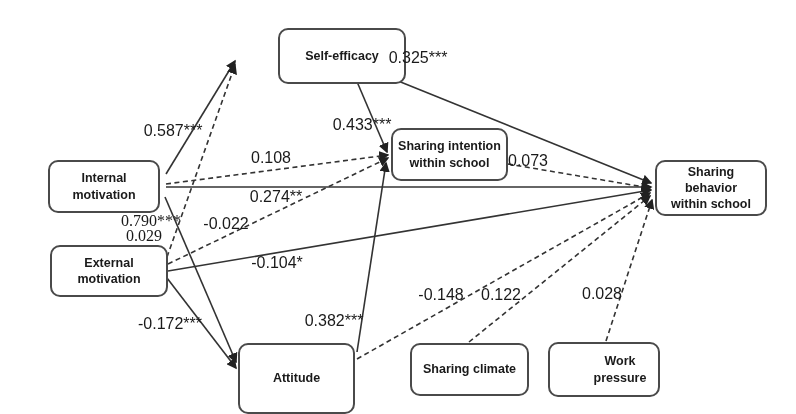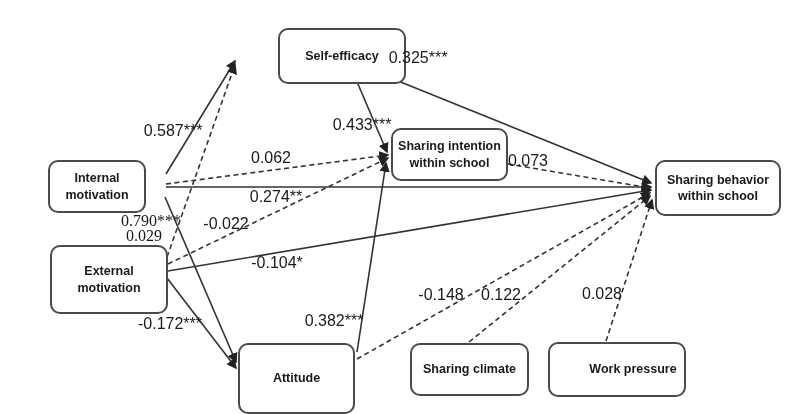--- a/index.html
+++ b/index.html
@@ -48,36 +48,36 @@
         <line x1="356" y1="64" x2="651" y2="183" marker-end="url(#arrowhead)"></line>
         <line x1="357" y1="352" x2="386" y2="163" marker-end="url(#arrowhead)"></line>
         <line x1="357" y1="359" x2="650" y2="193" class="dashed" marker-end="url(#arrowhead)"></line>
         <line x1="508" y1="164" x2="650" y2="188" class="dashed" marker-end="url(#arrowhead)"></line>
         <line x1="469" y1="342" x2="650" y2="196" class="dashed" marker-end="url(#arrowhead)"></line>
         <line x1="606" y1="341" x2="652" y2="200" class="dashed" marker-end="url(#arrowhead)"></line>
       </g>
   </svg>
   <div id="node-layer">
       <div class="node" style="left: 238px; top: 28px; width: 128px; height: 56px; margin-left: 40px;">Self-efficacy</div>
-      <div class="node" style="left: 48px; top: 160px; width: 98px; height: 53px;">Internal
+      <div class="node" style="left: 48px; top: 160px; width: 112px; height: 53px;">Internal
 motivation</div>
-      <div class="node" style="left: 50px; top: 245px; width: 118px; height: 69px;">External
+      <div class="node" style="left: 50px; top: 245px; width: 118px; height: 52px;">External
 motivation</div>
       <div class="node" style="left: 391px; top: 128px; width: 117px; height: 53px;">Sharing intention
 within school</div>
-      <div class="node" style="left: 655px; top: 160px; width: 126px; height: 56px;">Sharing behavior
+      <div class="node" style="left: 655px; top: 160px; width: 112px; height: 56px;">Sharing behavior
 within school</div>
       <div class="node" style="left: 238px; top: 343px; width: 117px; height: 71px;">Attitude</div>
       <div class="node" style="left: 410px; top: 343px; width: 119px; height: 53px;">Sharing climate</div>
-      <div class="node" style="left: 548px; top: 342px; width: 138px; height: 55px; padding-left: 36px;">Work pressure</div>
+      <div class="node" style="left: 548px; top: 342px; width: 112px; height: 55px; padding-left: 36px;">Work pressure</div>
     </div>
   <div id="label-layer">
       <div class="edge-label" style="left: 173px; top: 131px;">0.587***</div>
       <div class="edge-label" style="left: 144px; top: 236px; font-family: Liberation Serif, serif;">0.029</div>
-      <div class="edge-label" style="left: 271px; top: 158px;">0.062</div>
+      <div class="edge-label" style="left: 271px; top: 158px;">0.108</div>
       <div class="edge-label" style="left: 226px; top: 224px;">-0.022</div>
       <div class="edge-label" style="left: 276px; top: 197px;">0.274**</div>
       <div class="edge-label" style="left: 277px; top: 263px;">-0.104*</div>
       <div class="edge-label" style="left: 151px; top: 221px; font-family: Liberation Serif, serif;">0.790***</div>
       <div class="edge-label" style="left: 170px; top: 324px;">-0.172***</div>
       <div class="edge-label" style="left: 362px; top: 101px; margin-top: 24px;">0.433***</div>
       <div class="edge-label" style="left: 418px; top: 58px;">0.325***</div>
       <div class="edge-label" style="left: 334px; top: 321px;">0.382***</div>
       <div class="edge-label" style="left: 441px; top: 295px;">-0.148</div>
       <div class="edge-label" style="left: 528px; top: 148px; margin-top: 13px;">0.073</div>

